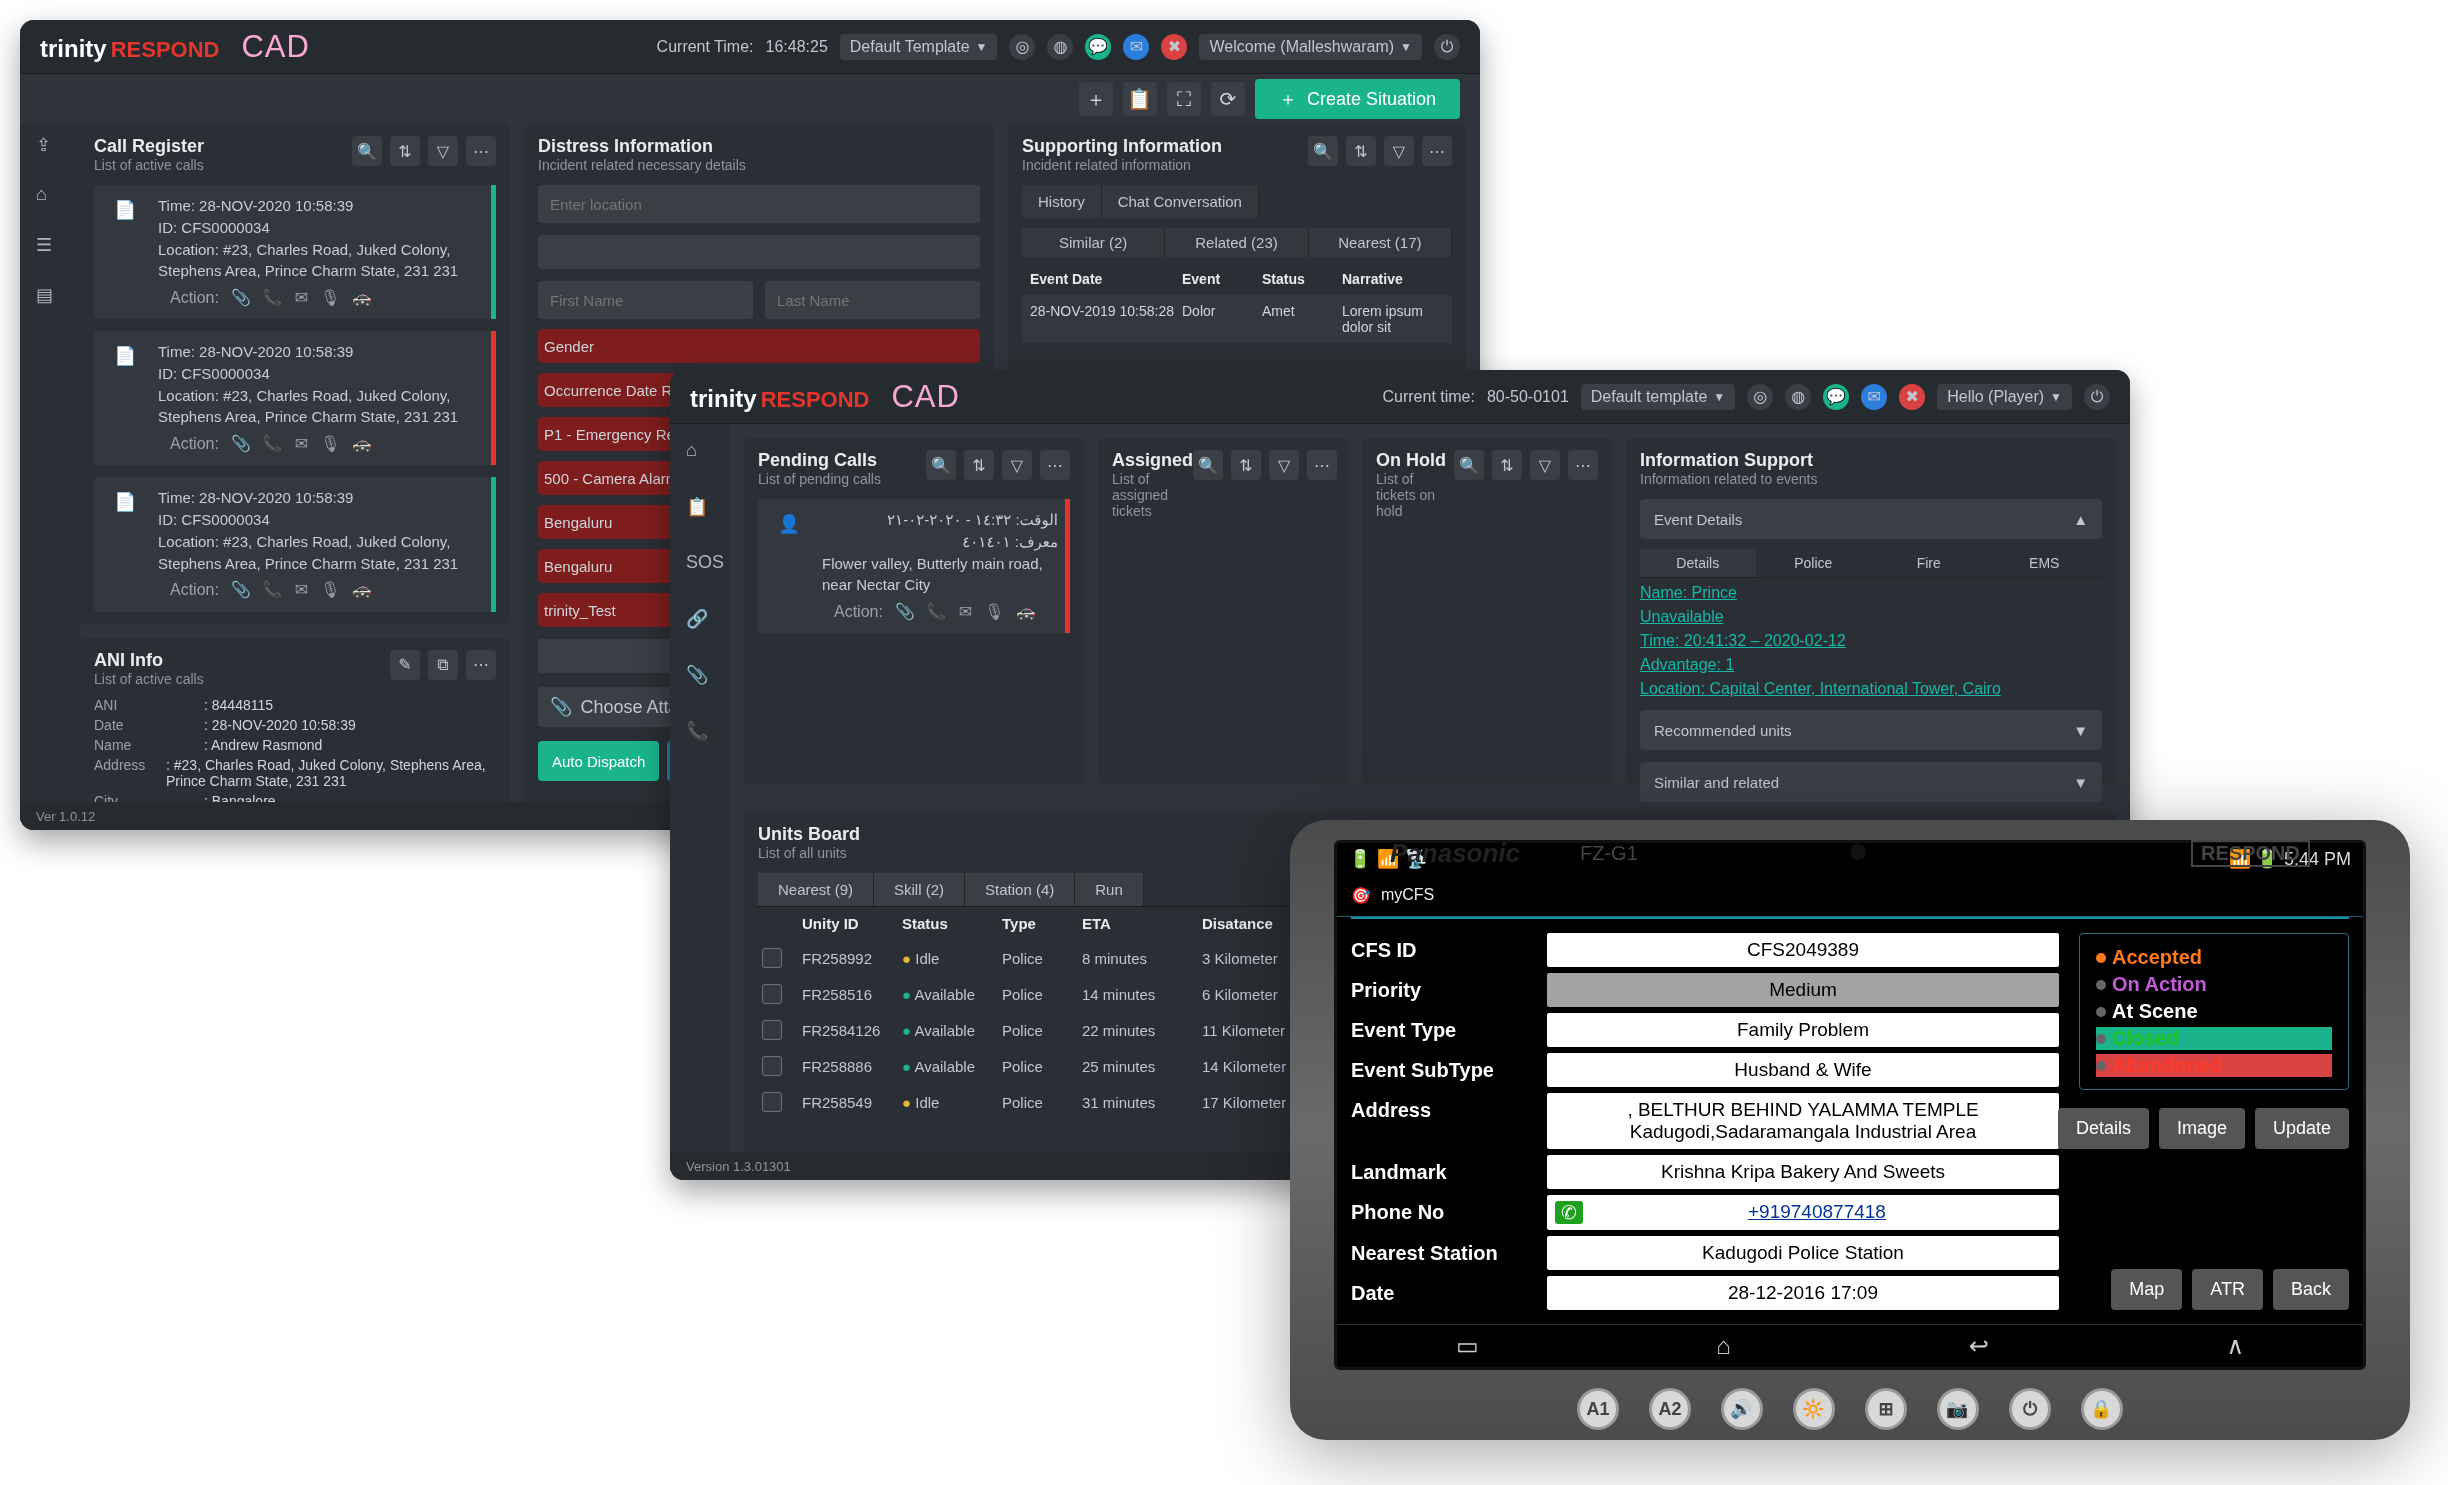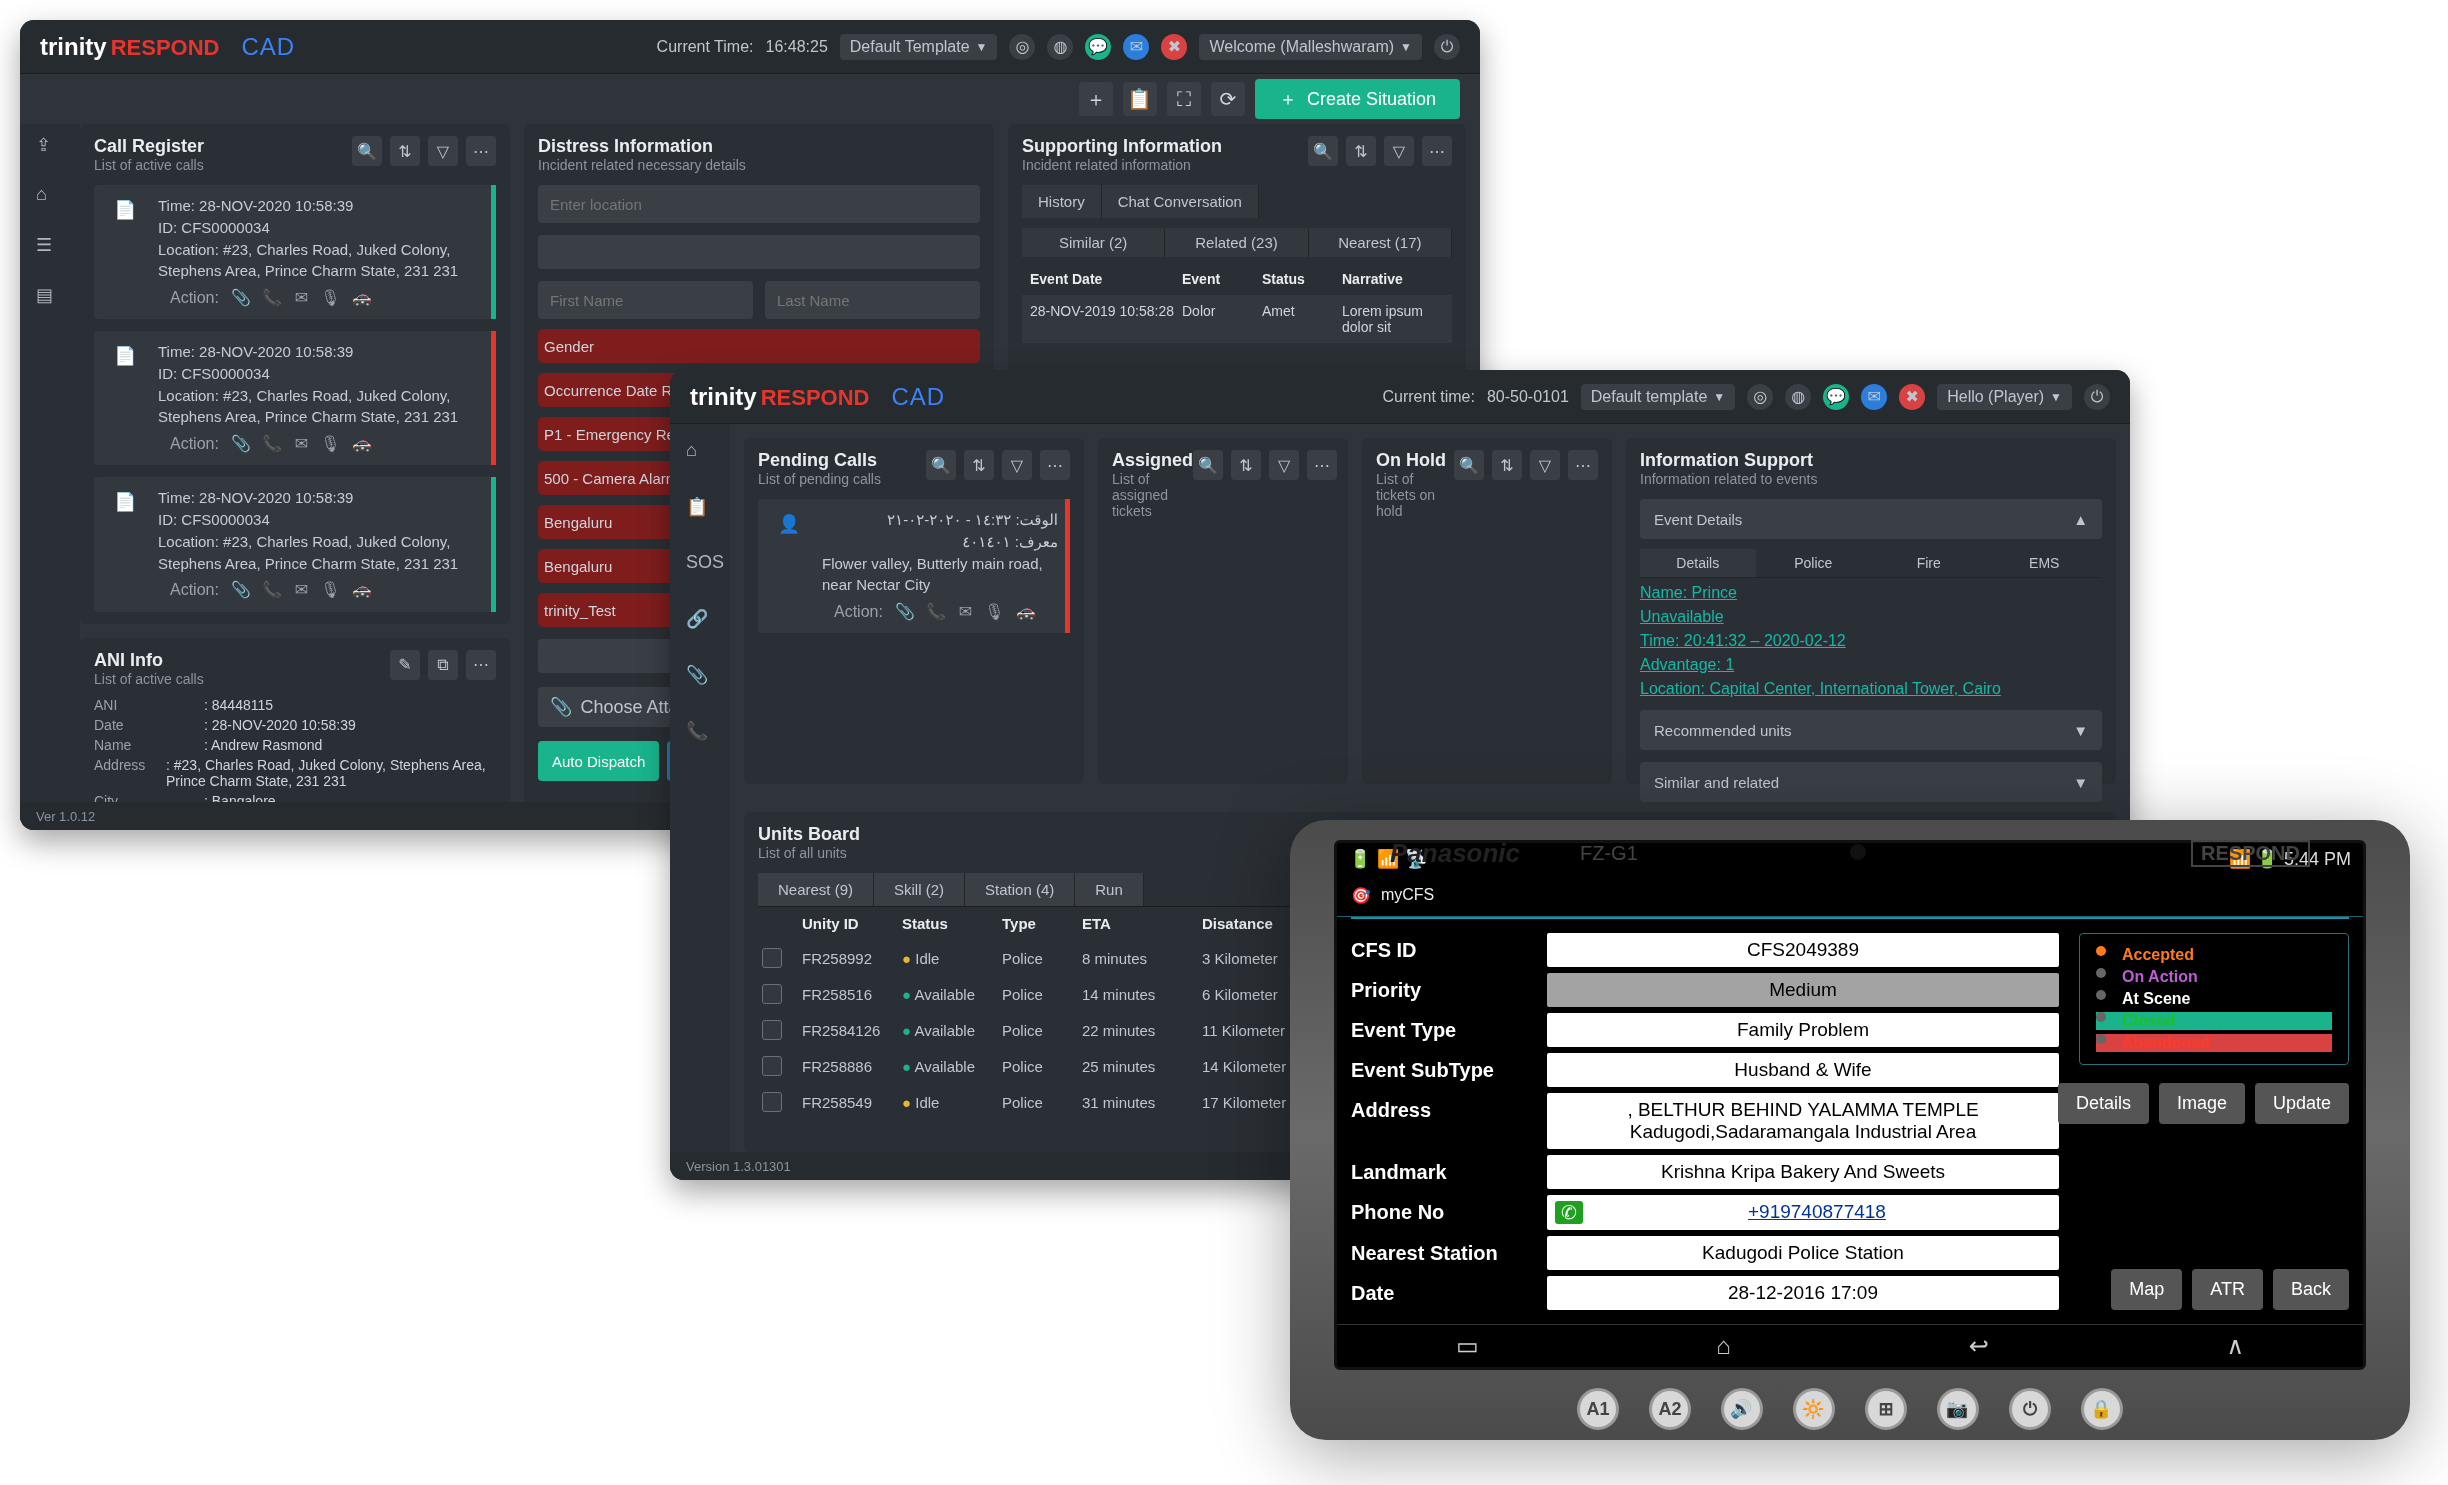--- a/index.html
+++ b/index.html
@@ -7,21 +7,21 @@
   
   
   .win1 { position:absolute; left:20px; top:20px; width:1460px; height:810px;
           background:#2f343b; border-radius:14px; color:#bfc6cf; font-size:18px;
           box-shadow:0 12px 30px rgba(0,0,0,.35); overflow:hidden; }
   .topbar { height:54px; background:#262b30; display:flex; align-items:center;
             padding:0 20px; border-bottom:1px solid #1a1d21;}
   .brand { display:flex; align-items:baseline; gap:4px; flex:1;}
   .brand .t1{ color:#fff; font-weight:700; font-size:24px;}
   .brand .t2{ color:#e5362e; font-weight:900; font-size:22px;}
-  .brand .t3{ color:#3b82f6; font-size:24px; margin-left:18px; letter-spacing:1px;}
+  .brand .t3{ color:#f9a8d4; font-size:31px; margin-left:18px; letter-spacing:1px;}
   .topbar .rhs{ display:flex; align-items:center; gap:12px; font-size:16px;}
   .topbtn{ background:#3a3f46; padding:4px 10px; border-radius:4px; display:flex;
            align-items:center; gap:6px;}
   .topicon{ width:26px; height:26px; border-radius:50%; background:#3a3f46;
             display:flex; align-items:center; justify-content:center; font-size:16px;}
   .green{ background:#19b38c;} .blue{ background:#2b7edb;} .red{ background:#d94242;}
   .carrot{ font-size:12px;}
   
   .toolrow{ height:50px; display:flex; align-items:center; justify-content:flex-end;
             gap:10px; padding:0 20px;}
@@ -158,21 +158,21 @@
   .form{ flex:1; display:flex; flex-direction:column; gap:6px;}
   .fr{ display:flex; align-items:flex-start; gap:16px;}
   .fk{ width:180px; color:#fff; font-size:20px; font-weight:700; padding-top:6px;}
   .fv{ flex:1; background:#fff; color:#000; text-align:center; padding:6px 8px;
        font-size:19px; border-radius:2px;}
   .fv.yellow{ background:#a3a3a3;}
   .fv a{ color:#003399; text-decoration:underline;}
   .side{ width:270px; display:flex; flex-direction:column;}
   .statuses{ border:1px solid #2a6f7f; border-radius:4px; padding:12px 16px;
              display:flex; flex-direction:column; gap:4px;}
-  .st{ font-size:16px; font-weight:700; display:flex; gap:16px;}
+  .st{ font-size:20px; font-weight:700; display:flex; align-items:center; gap:6px;}
   .dot{ width:10px; height:10px; border-radius:50%; background:#666;}
   .st.orange{ color:#ff7a1a;} .st.purple{ color:#c05bd8;} .st.white{ color:#fff;}
   .st.green{ color:#1fc01f;} .st.red{ color:#ff3a2a;}
   .sbtns{ display:flex; gap:10px; margin-top:18px; justify-content:flex-end;}
   .sbtn{ padding:10px 18px; background:#555; color:#fff; border-radius:4px;
          font-size:18px;}
   .navbar{ height:44px; border-top:1px solid #333; display:flex;
            justify-content:space-around; align-items:center; color:#ccc;
            font-size:24px;}
 </style>

